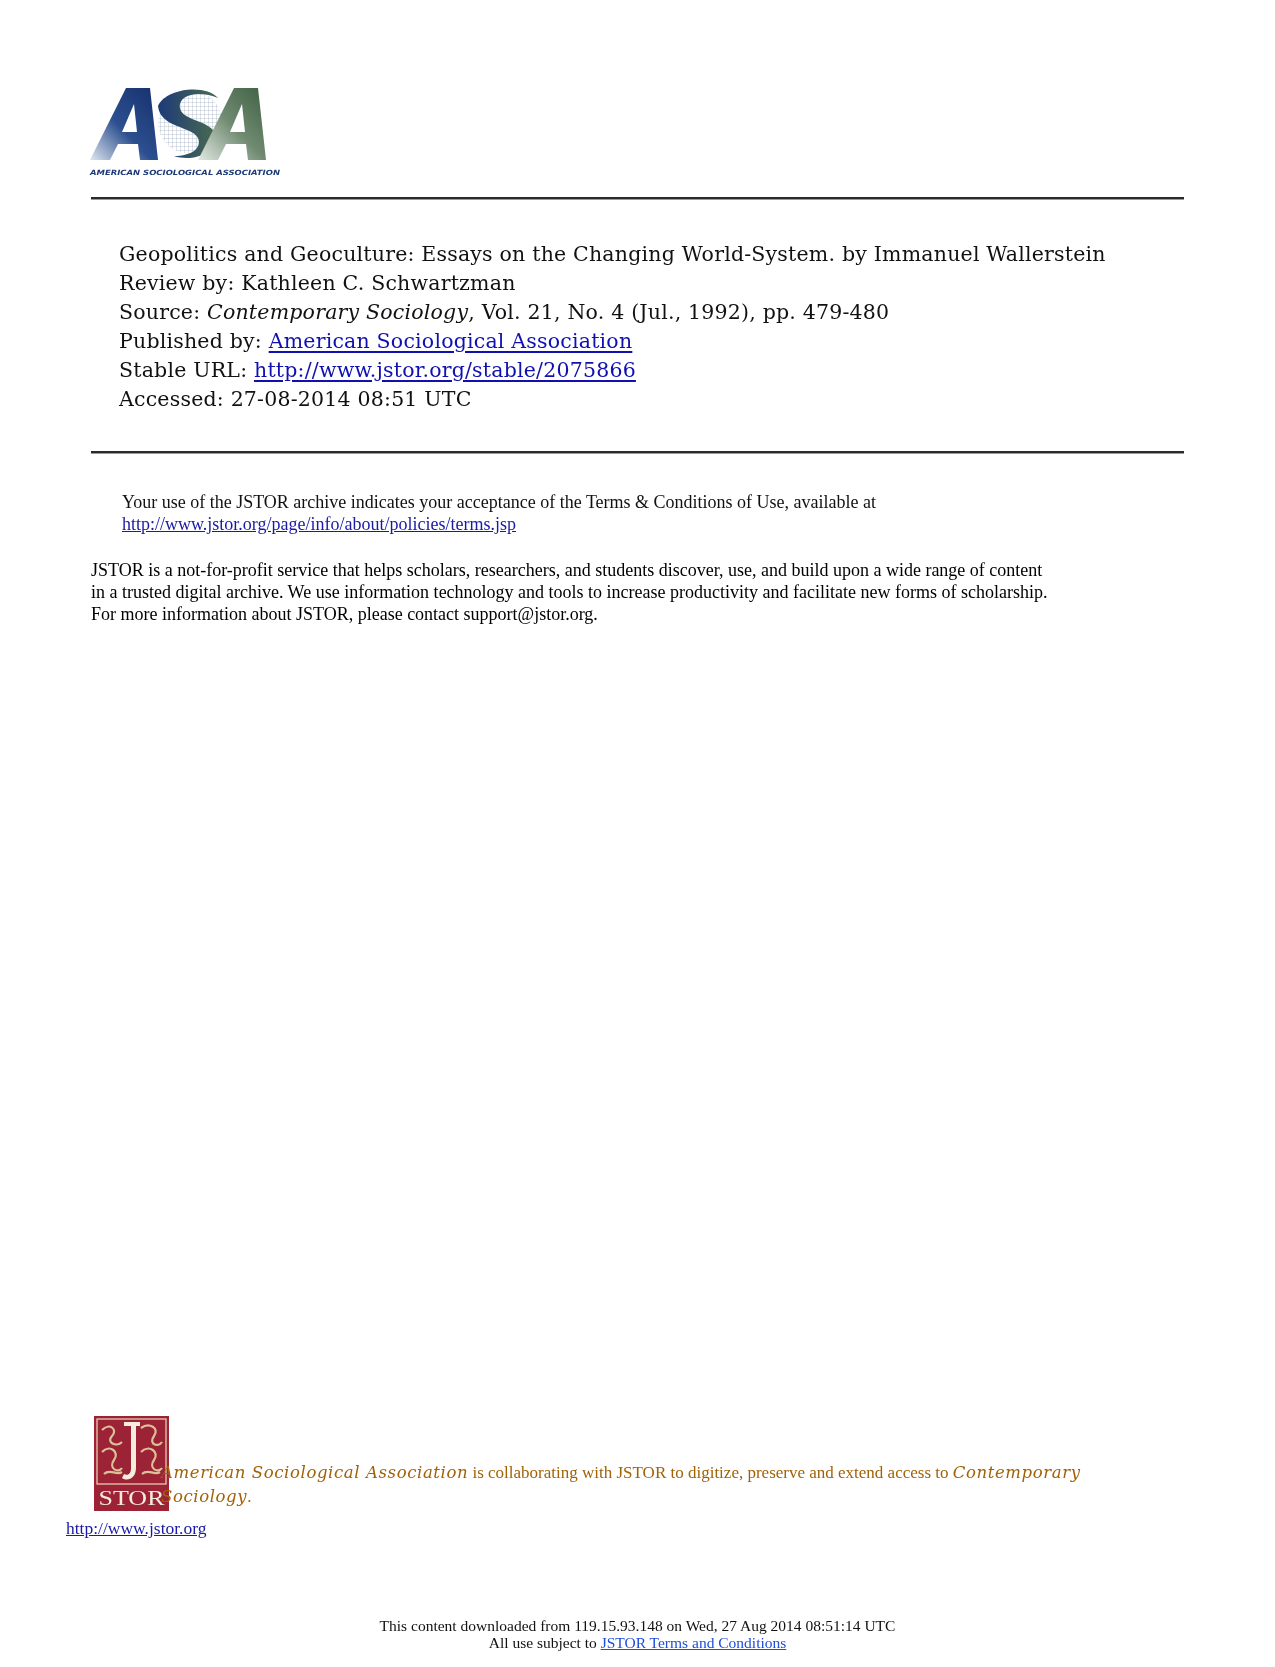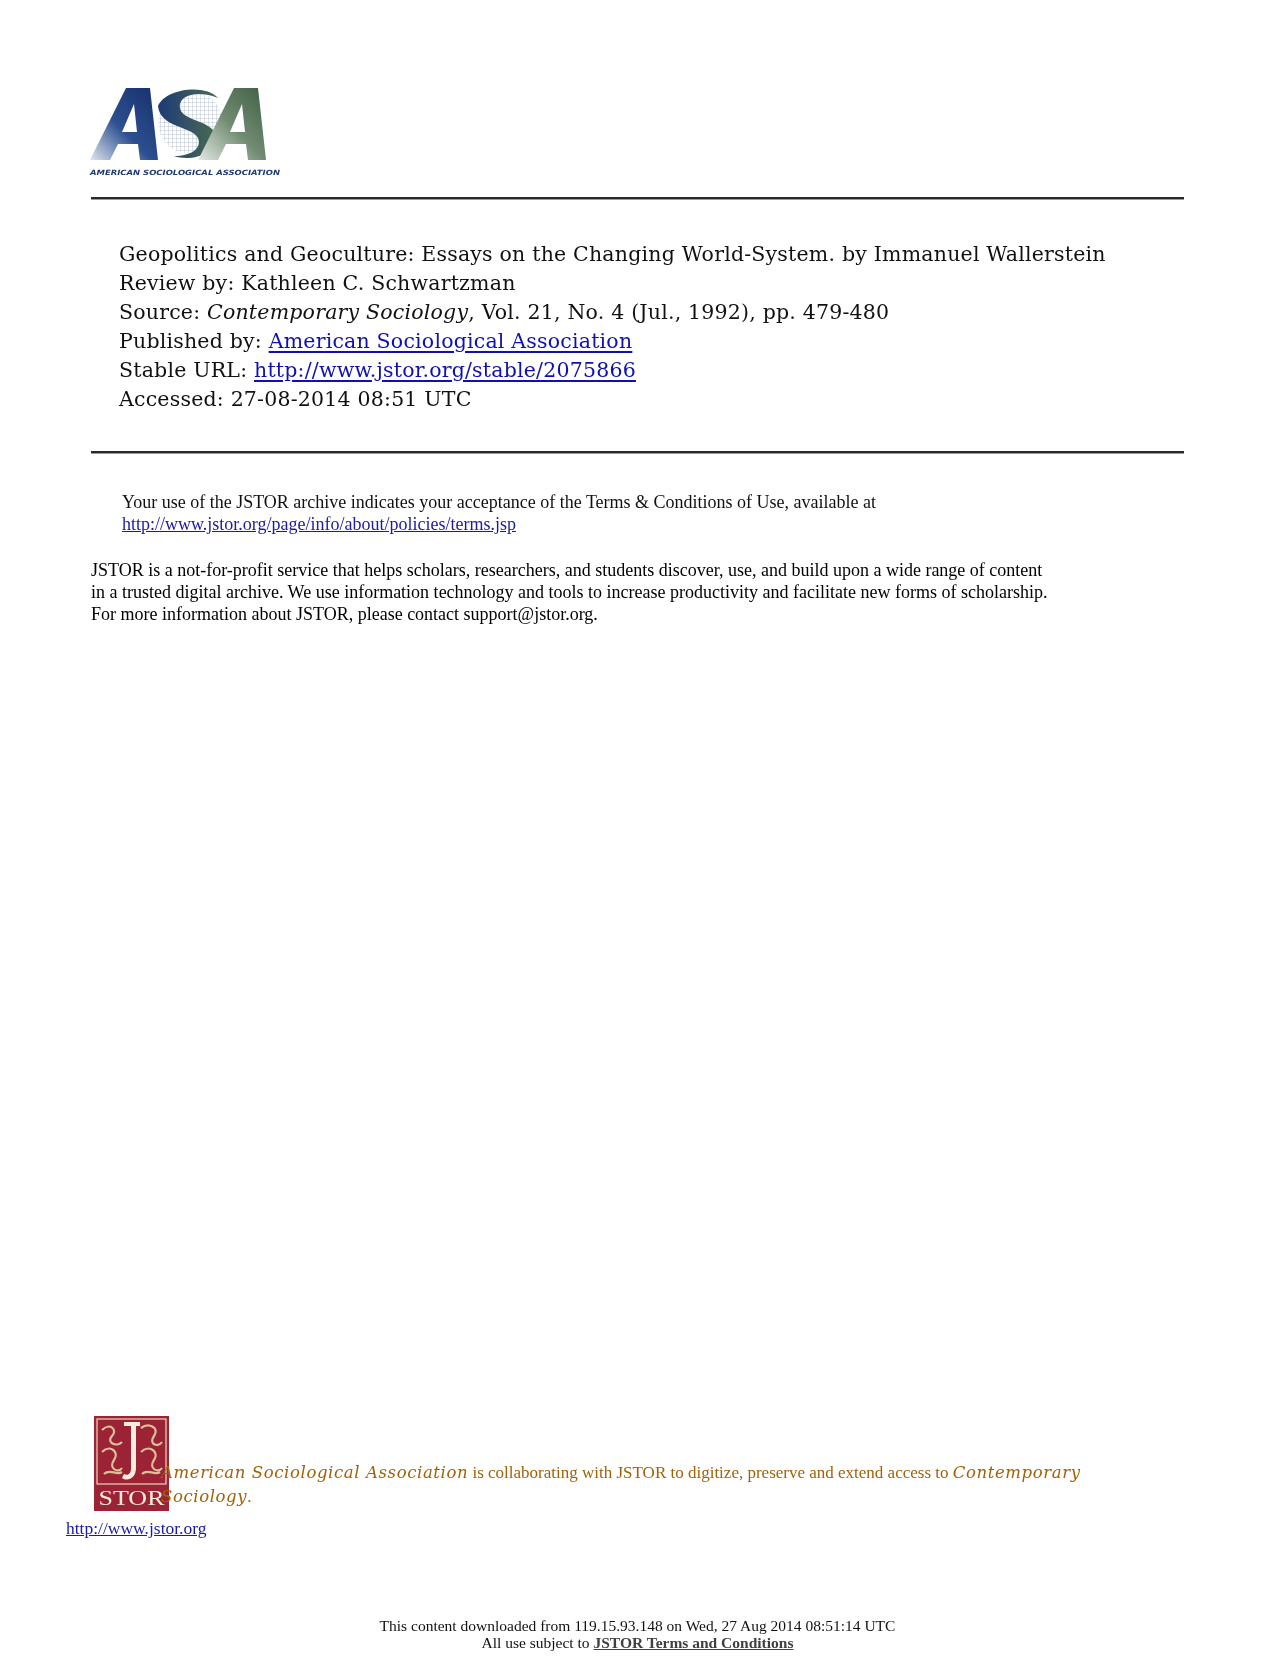--- a/index.html
+++ b/index.html
@@ -22,21 +22,21 @@
     .terms { left: 91px; top: 491px; font-size: 18px; line-height: 22px; color: #111; margin-left: 31px; }
     .terms a { color: #1a1aa6; font-family: Liberation Serif, serif; }
     .jstor-par { left: 91px; top: 559px; font-size: 18px; line-height: 22px; color: #000000; white-space: nowrap; }
 
     #jstor-logo { left: 66px; top: 1416px; width: 75px; height: 95px; padding-left: 28px; }
     .collab { left: 161px; top: 1417px; font-size: 17px; line-height: 24px; color: #a16207; white-space: nowrap; margin-top: 44px; }
     .collab i { font-family: "DejaVu Serif", serif; font-style: italic; font-size: 16.5px; letter-spacing: 0.6px; }
     .jstor-link { left: 66px; top: 1518px; font-size: 17.5px; }
 
     .footer { left: 0; width: 1275px; top: 1617px; text-align: center; font-size: 15.5px; line-height: 17px; color: #111; }
-    .footer a { color: #404040; font-weight: bold; }
+    .footer a { color: #1d4ed8; }
   </style>
 </head>
 <body>
 
 <div id="asa-logo" class="abs">
   <svg width="196" height="96" viewBox="0 0 196 96">
     <defs>
       <linearGradient id="gA1" x1="0" y1="1" x2="1" y2="0">
         <stop offset="0" stop-color="#dfe6ef"></stop>
         <stop offset="0.45" stop-color="#2c4f8f"></stop>

